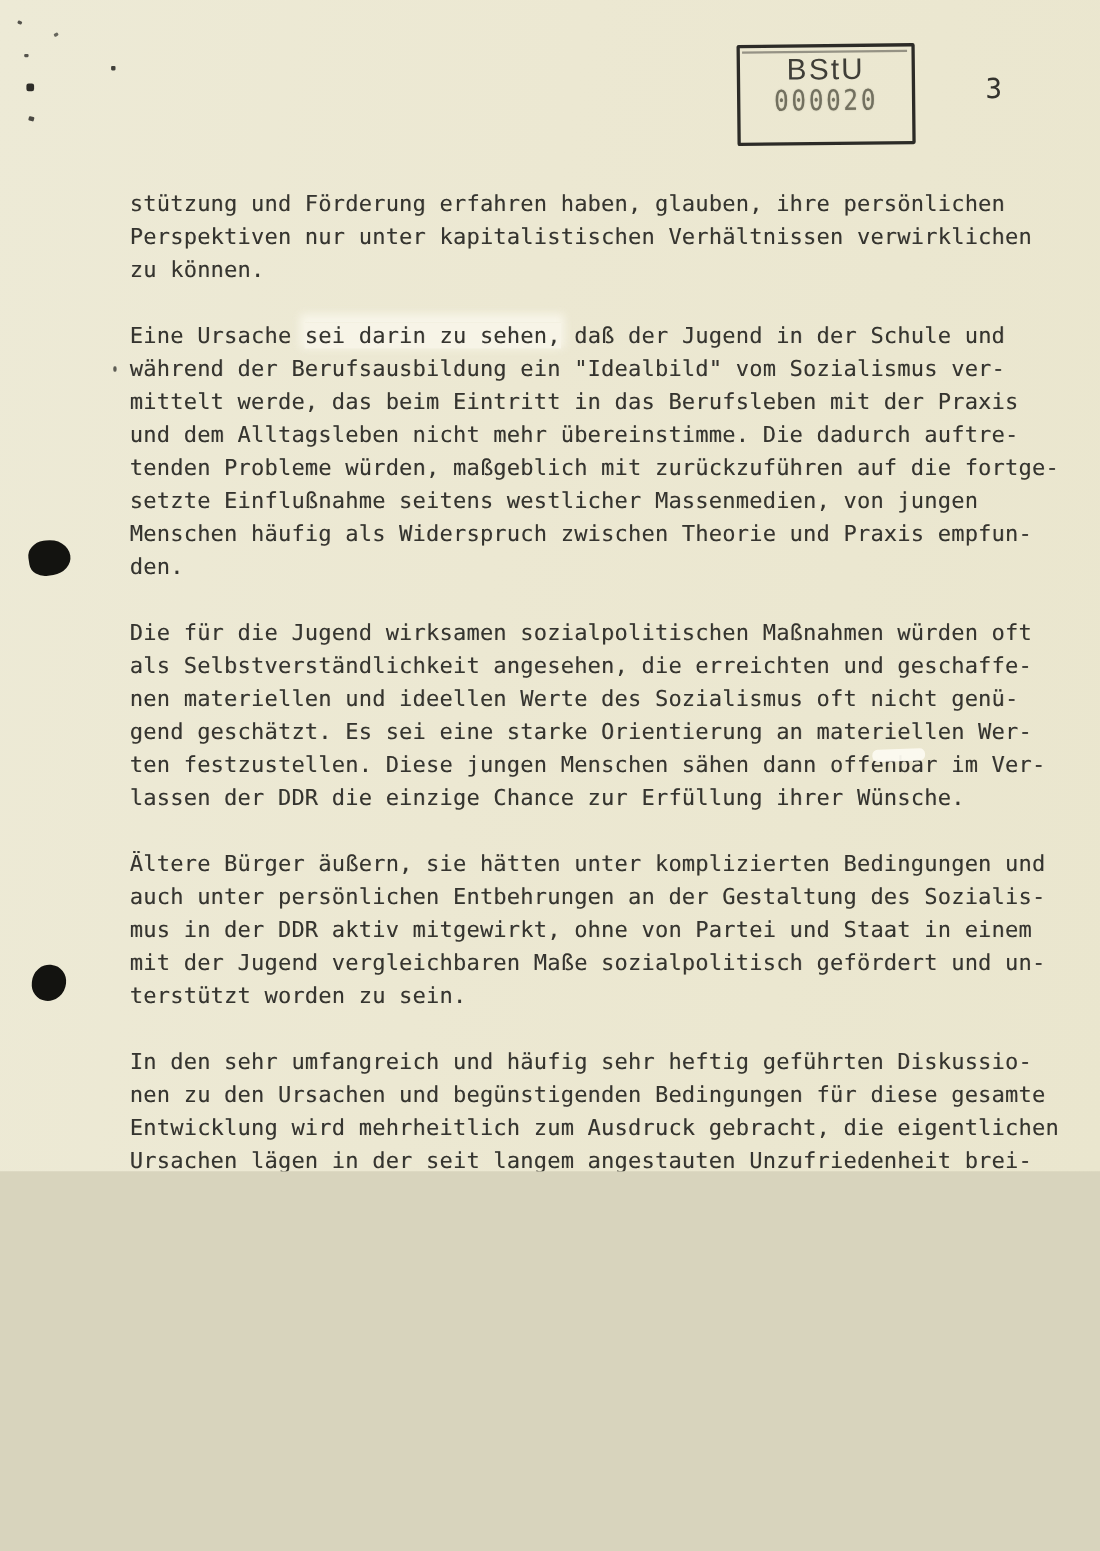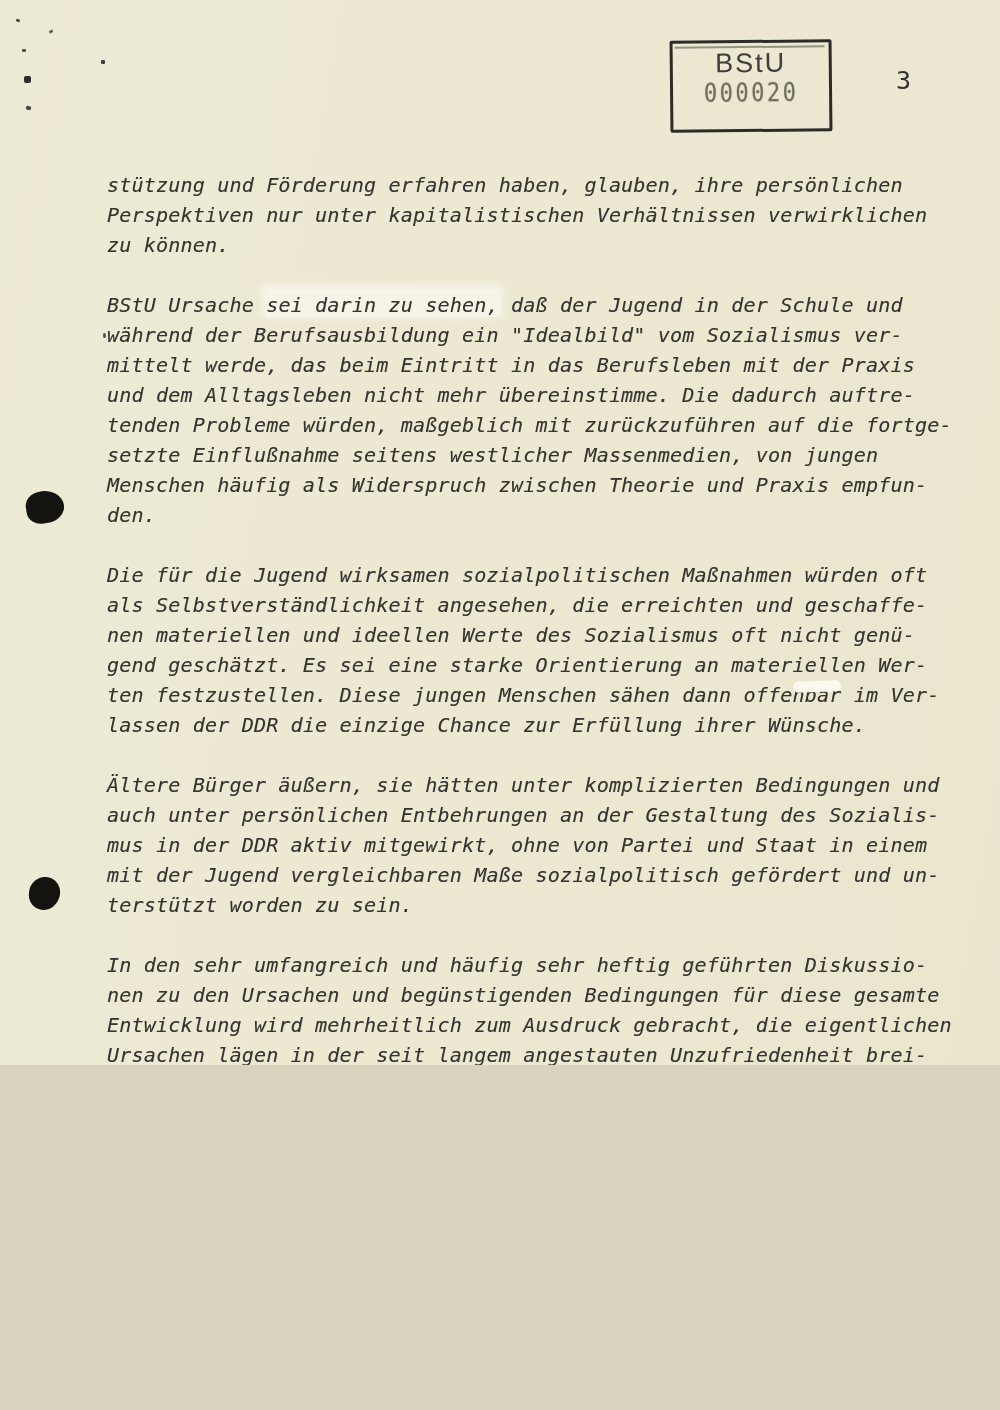--- a/index.html
+++ b/index.html
@@ -13,24 +13,23 @@
     height: 1065px;
     margin: 0 auto;
     background: linear-gradient(100deg, #edead6 0%, #ece8d2 45%, #eae6ce 100%);
     overflow: hidden;
     font-family: "DejaVu Sans Mono", "Liberation Mono", monospace;
   }
 
   
   .body-text {
     position: absolute;
-    left: 107px;
+    left: 118px;
     top: 170px;
     width: 862px;
-    font-style: italic;
   }
   .para {
     margin: 0 0 30px 0;
     font-size: 20px;
     line-height: 30px;
     letter-spacing: 0.2px;
     color: #35342f;
     white-space: pre-wrap;
     text-shadow: 0.3px 0 0 rgba(53,52,47,0.35);
   }
@@ -147,21 +146,21 @@
     <div class="stamp-title">BStU</div>
     <div class="stamp-number">000020</div>
   </div>
 
   <div class="page-number">3</div>
 
   <div class="body-text">
     <p class="para">stützung und Förderung erfahren haben, glauben, ihre persönlichen
 Perspektiven nur unter kapitalistischen Verhältnissen verwirklichen
 zu können.</p>
-    <p class="para"><span>BStU Ursache </span><span class="corrected">sei darin zu sehen,</span><span> daß der Jugend in der Schule und
+    <p class="para"><span>Eine Ursache </span><span class="corrected">sei darin zu sehen,</span><span> daß der Jugend in der Schule und
 während der Berufsausbildung ein "Idealbild" vom Sozialismus ver-
 mittelt werde, das beim Eintritt in das Berufsleben mit der Praxis
 und dem Alltagsleben nicht mehr übereinstimme. Die dadurch auftre-
 tenden Probleme würden, maßgeblich mit zurückzuführen auf die fortge-
 setzte Einflußnahme seitens westlicher Massenmedien, von jungen
 Menschen häufig als Widerspruch zwischen Theorie und Praxis empfun-
 den.</span></p>
     <p class="para">Die für die Jugend wirksamen sozialpolitischen Maßnahmen würden oft
 als Selbstverständlichkeit angesehen, die erreichten und geschaffe-
 nen materiellen und ideellen Werte des Sozialismus oft nicht genü-

